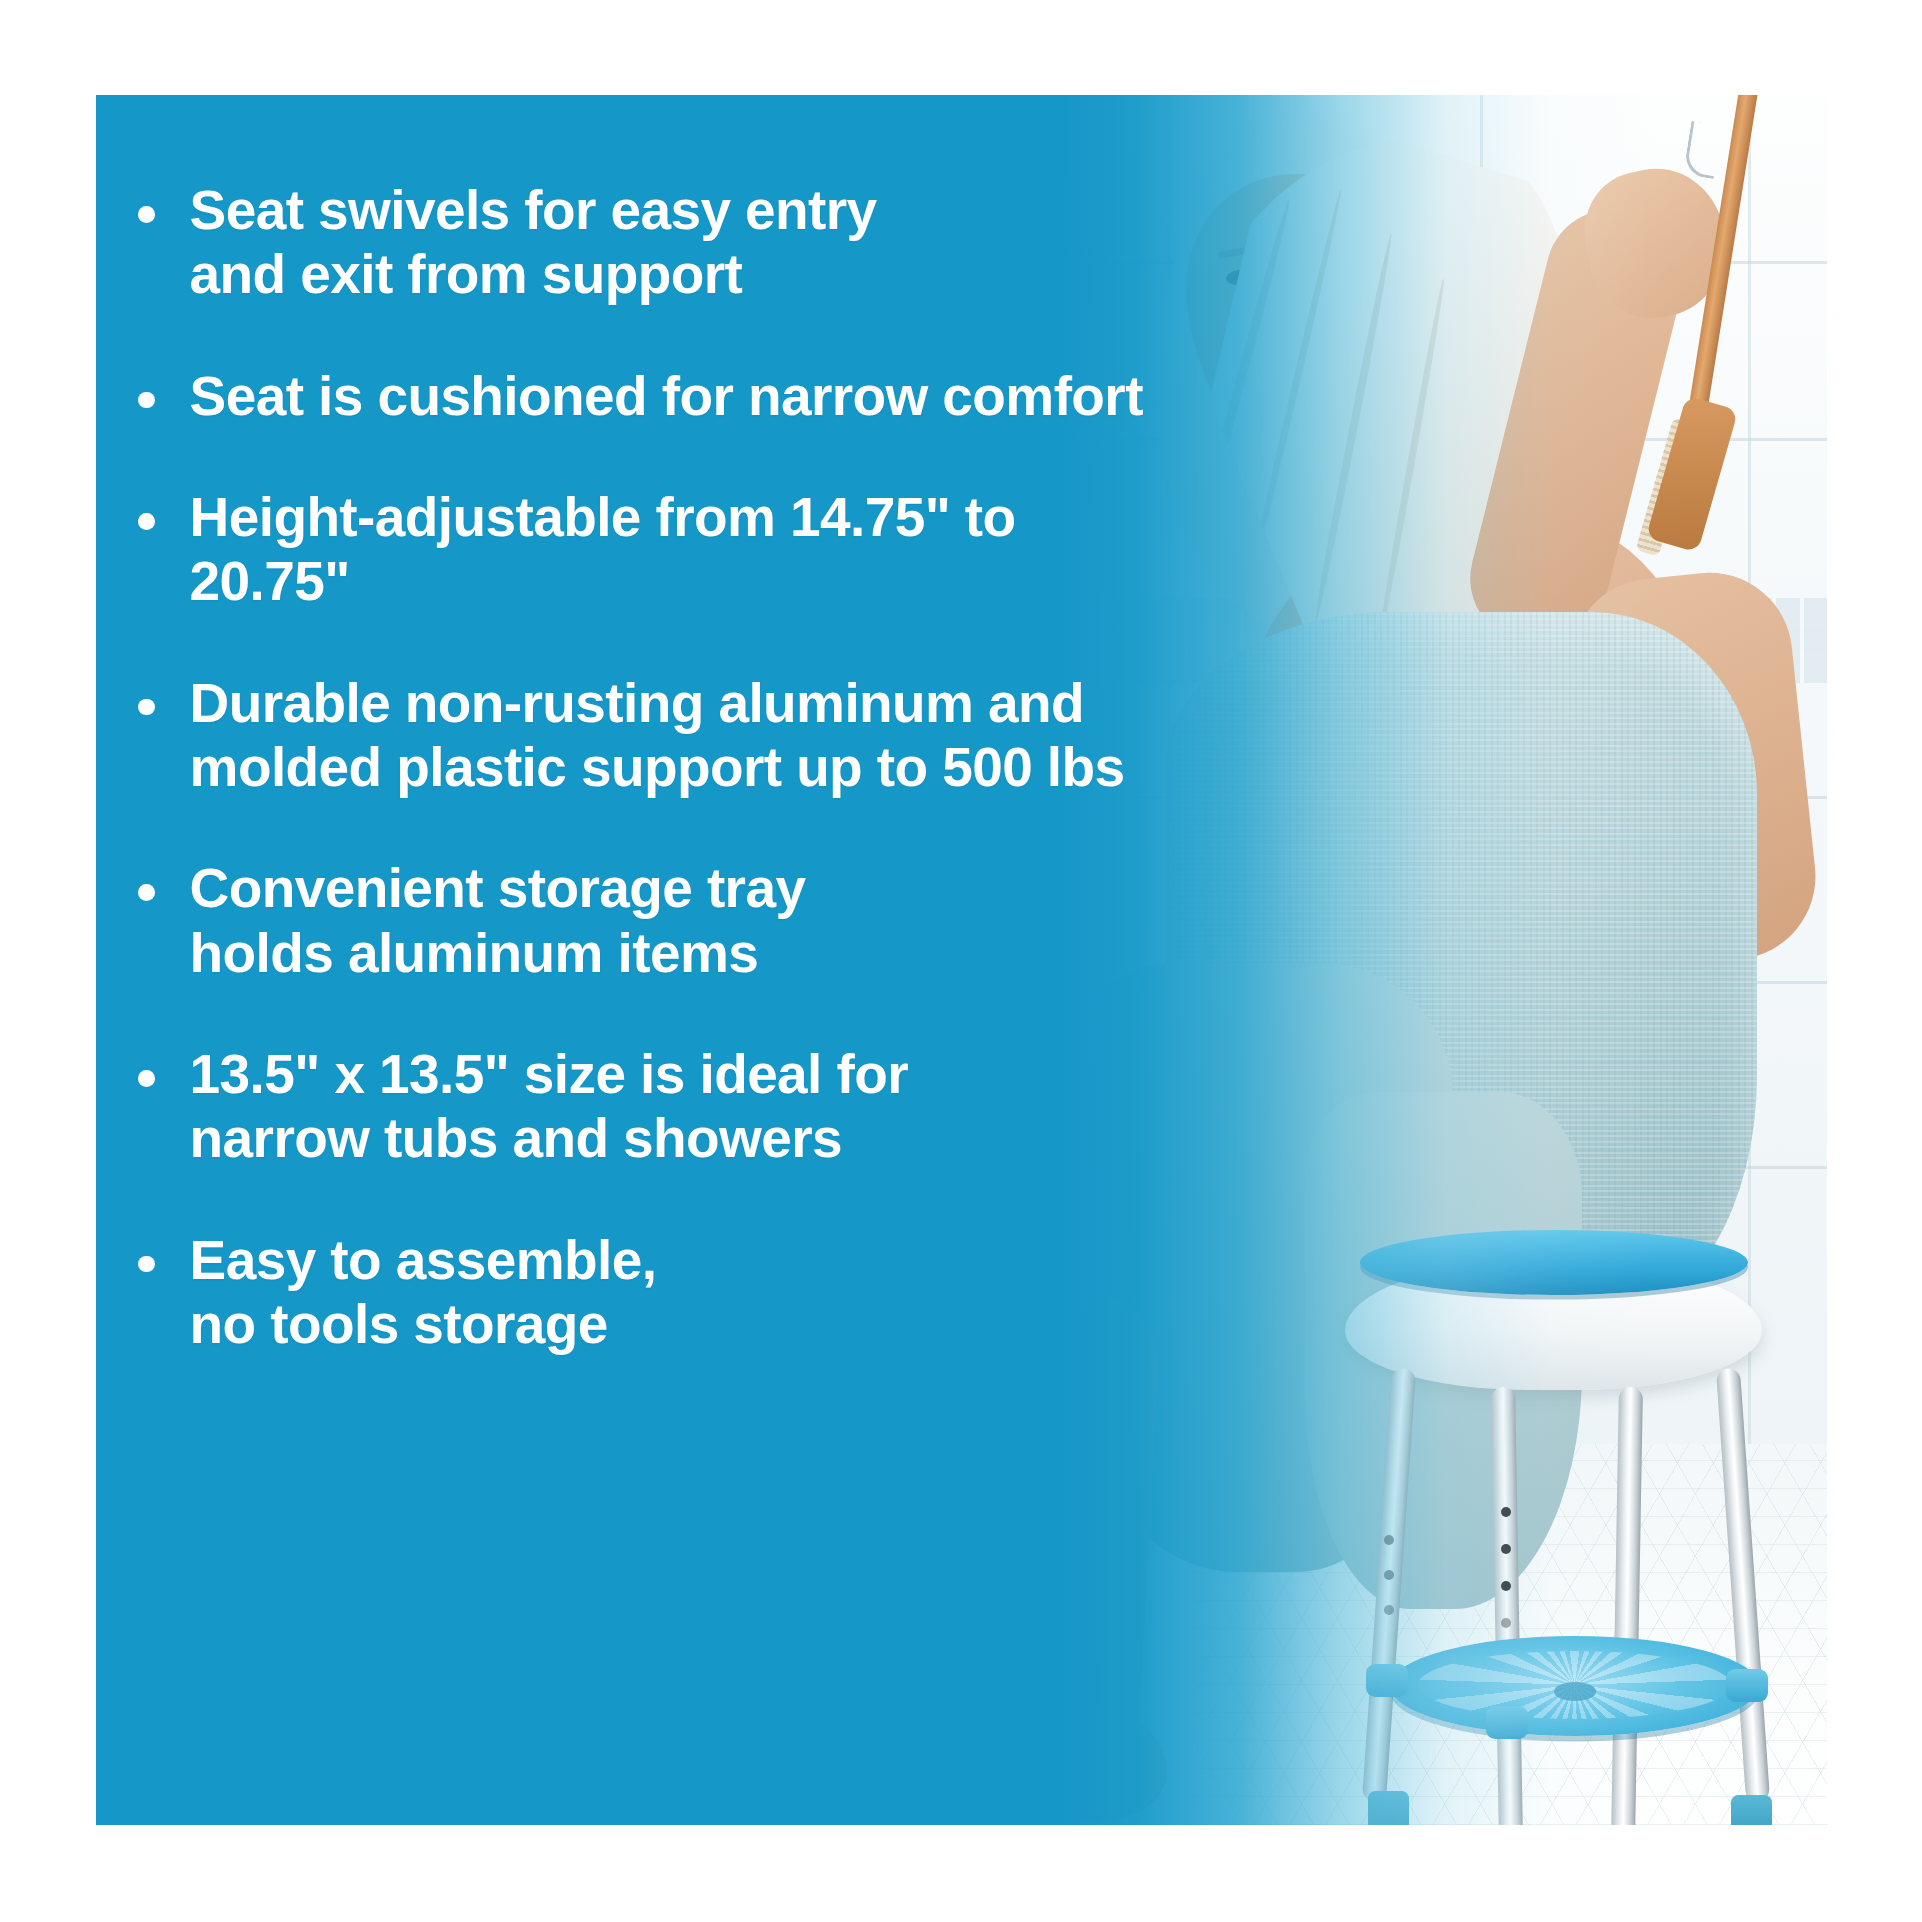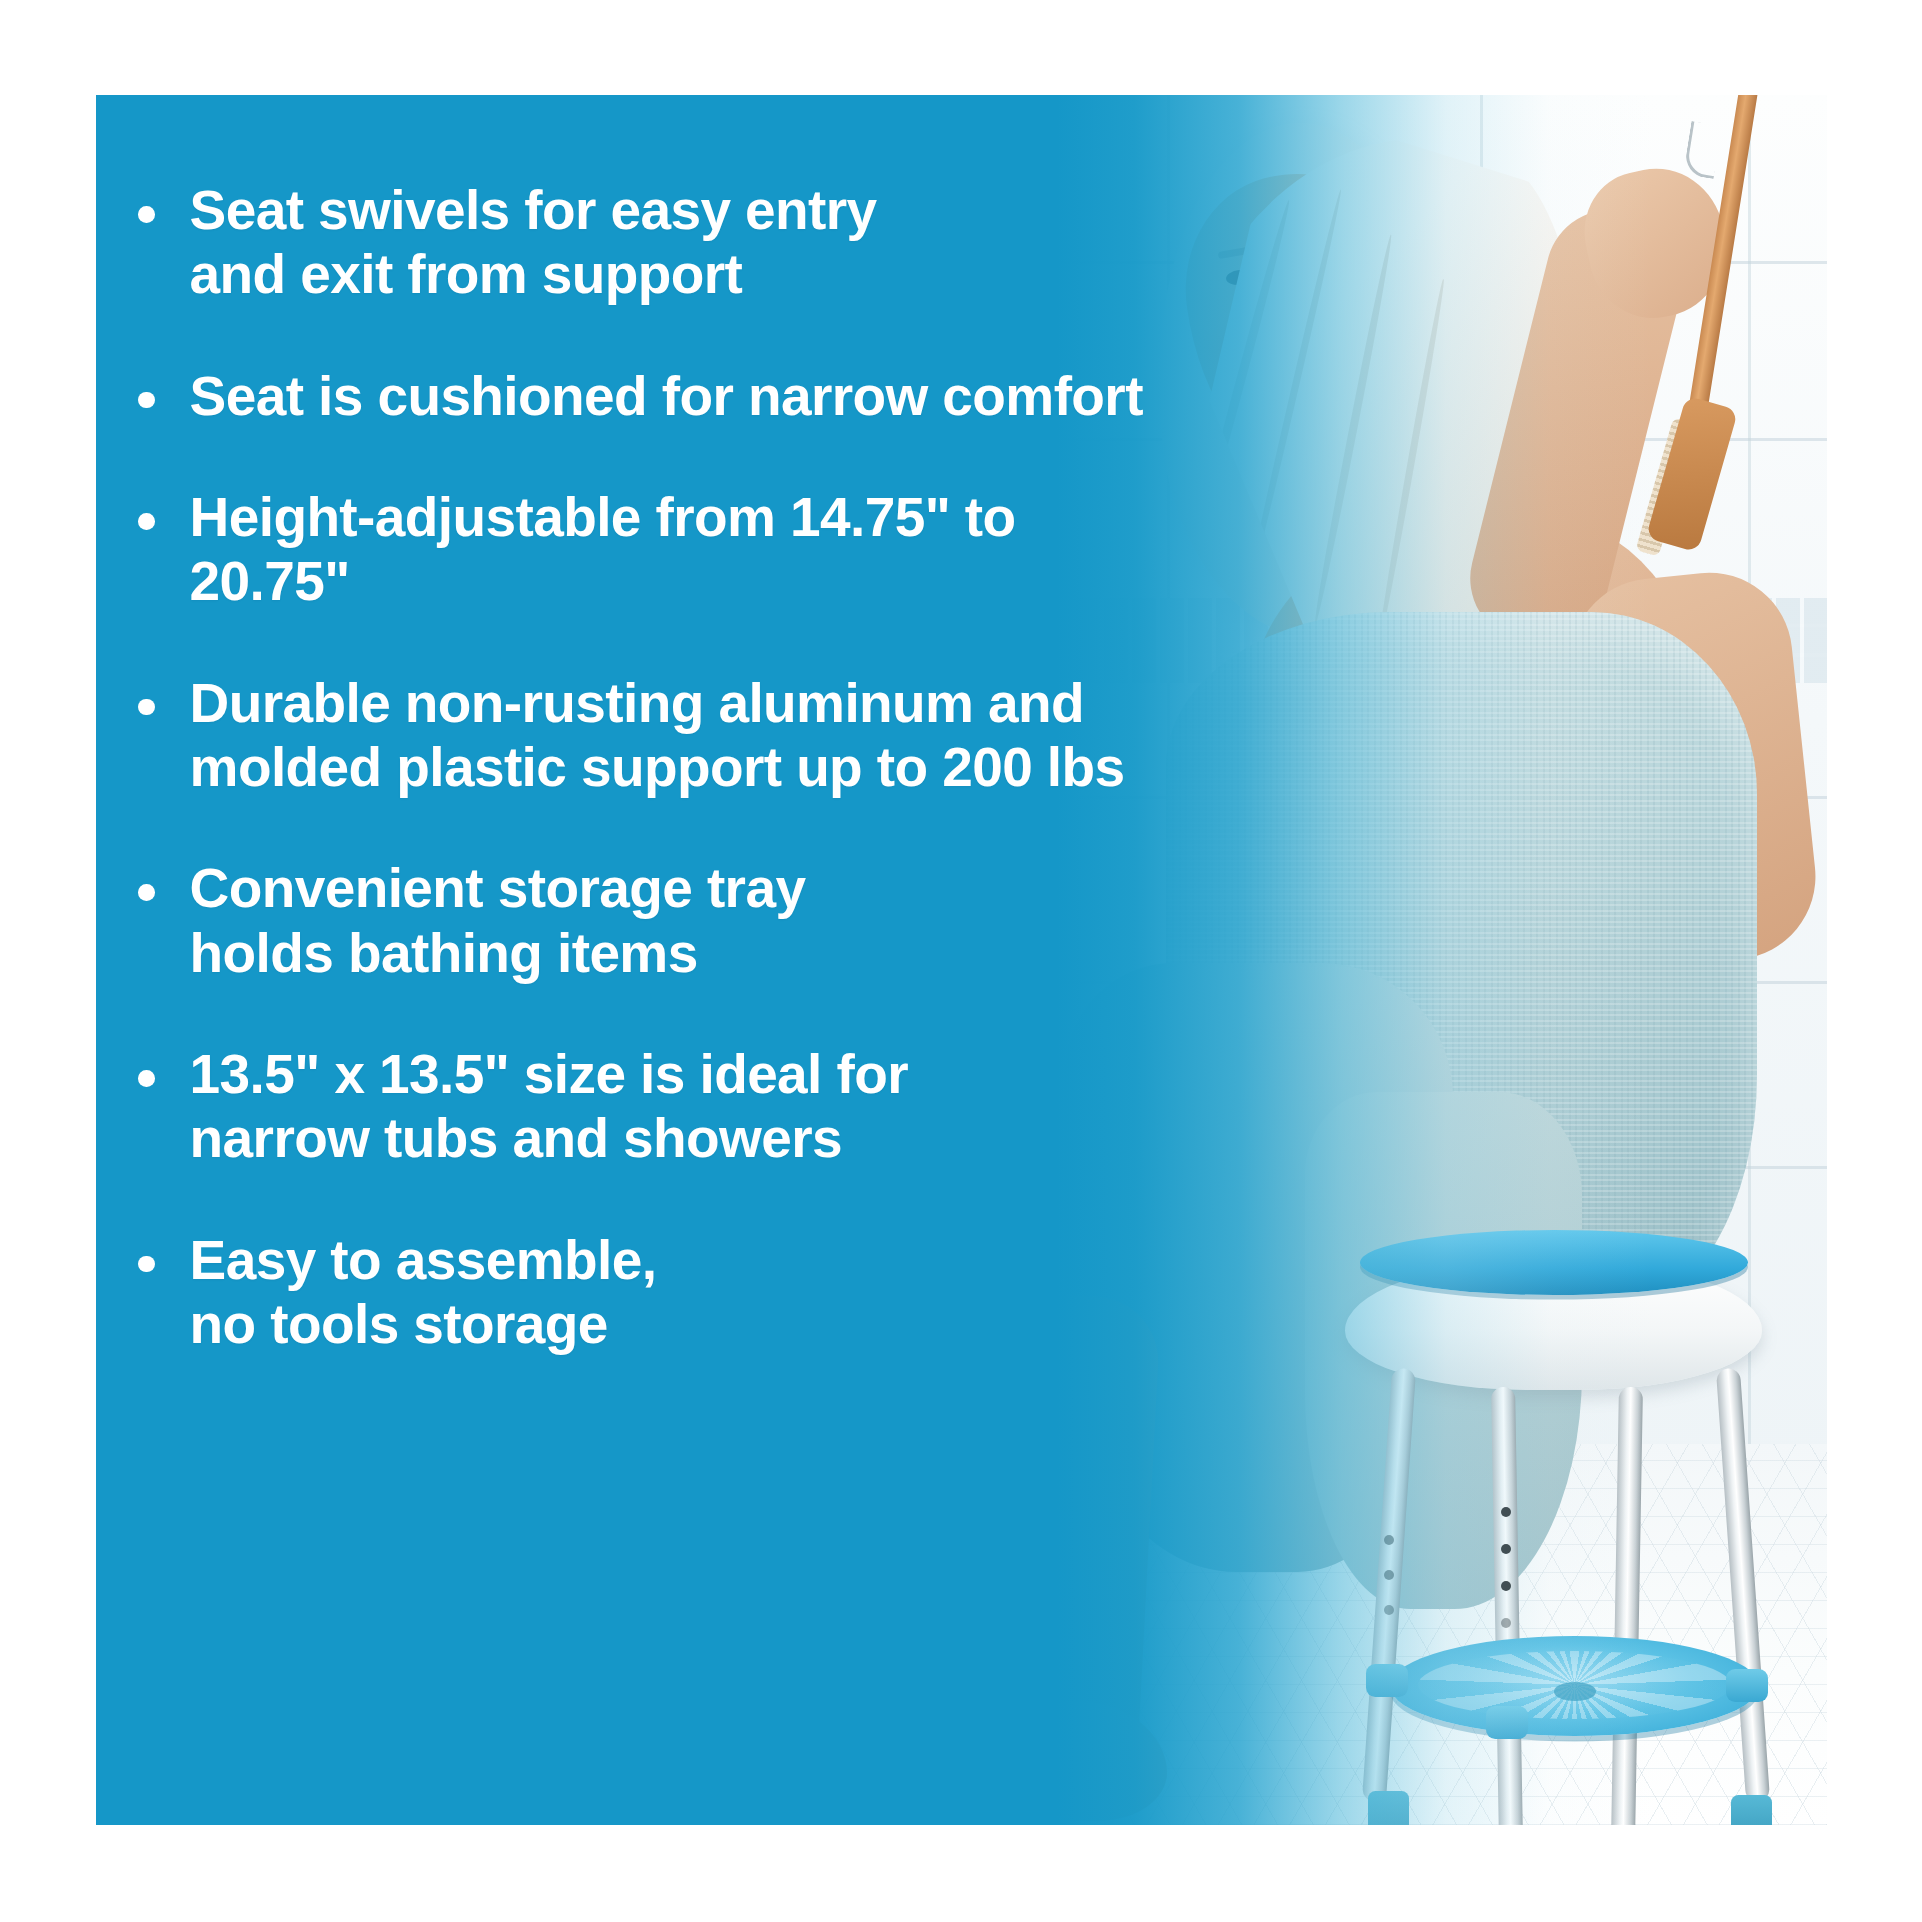--- a/index.html
+++ b/index.html
@@ -487,27 +487,27 @@
       </div>
 
       <div class="bullet">
         <span class="dot"></span>
         <span class="txt">Height-adjustable from 14.75" to 20.75"</span>
       </div>
 
       <div class="bullet">
         <span class="dot"></span>
         <span class="txt">Durable non-rusting aluminum and
-molded plastic support up to 200 lbs</span>
+molded plastic support up to 500 lbs</span>
       </div>
 
       <div class="bullet">
         <span class="dot"></span>
         <span class="txt">Convenient storage tray
-holds bathing items</span>
+holds aluminum items</span>
       </div>
 
       <div class="bullet">
         <span class="dot"></span>
         <span class="txt">13.5" x 13.5" size is ideal for
 narrow tubs and showers</span>
       </div>
 
       <div class="bullet">
         <span class="dot"></span>

